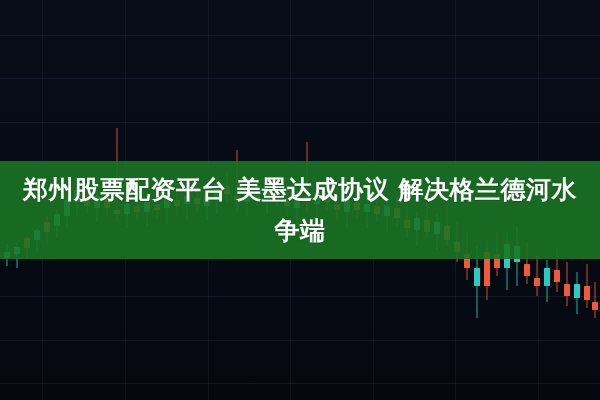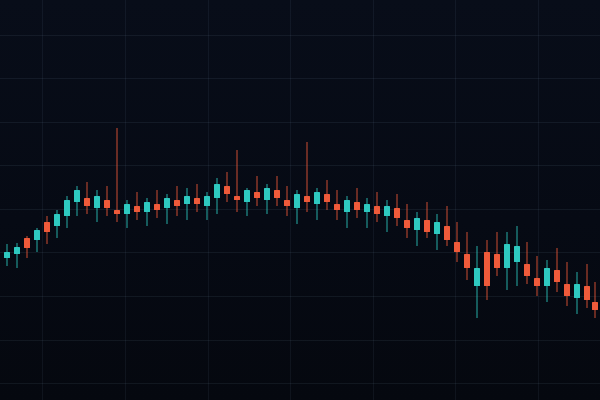--- a/index.html
+++ b/index.html
@@ -337,14 +337,17 @@
           <div class="wick" style="top: 0px; height: 44px; background: rgb(239, 90, 58); opacity: 0.85;"></div>
           <div class="body" style="top: 22px; height: 14px; background: rgb(239, 90, 58);"></div>
         </div>
         <div class="candle" style="left: 592px; top: 282px; width: 6px; height: 36px;">
           <div class="wick" style="top: 0px; height: 36px; background: rgb(239, 90, 58); opacity: 0.85;"></div>
           <div class="body" style="top: 20px; height: 8px; background: rgb(239, 90, 58);"></div>
         </div>
       </div>
   </div>
 
+  <div id="headline-band" style="top: 161px; height: 98px; background: rgba(27, 116, 36, 0.9);">
+    <div id="headline-text" style="color: rgb(255, 255, 255);">郑州股票配资平台 美墨达成协议 解决格兰德河水争端</div>
+  </div>
 
 </div>
 
 </body></html>

